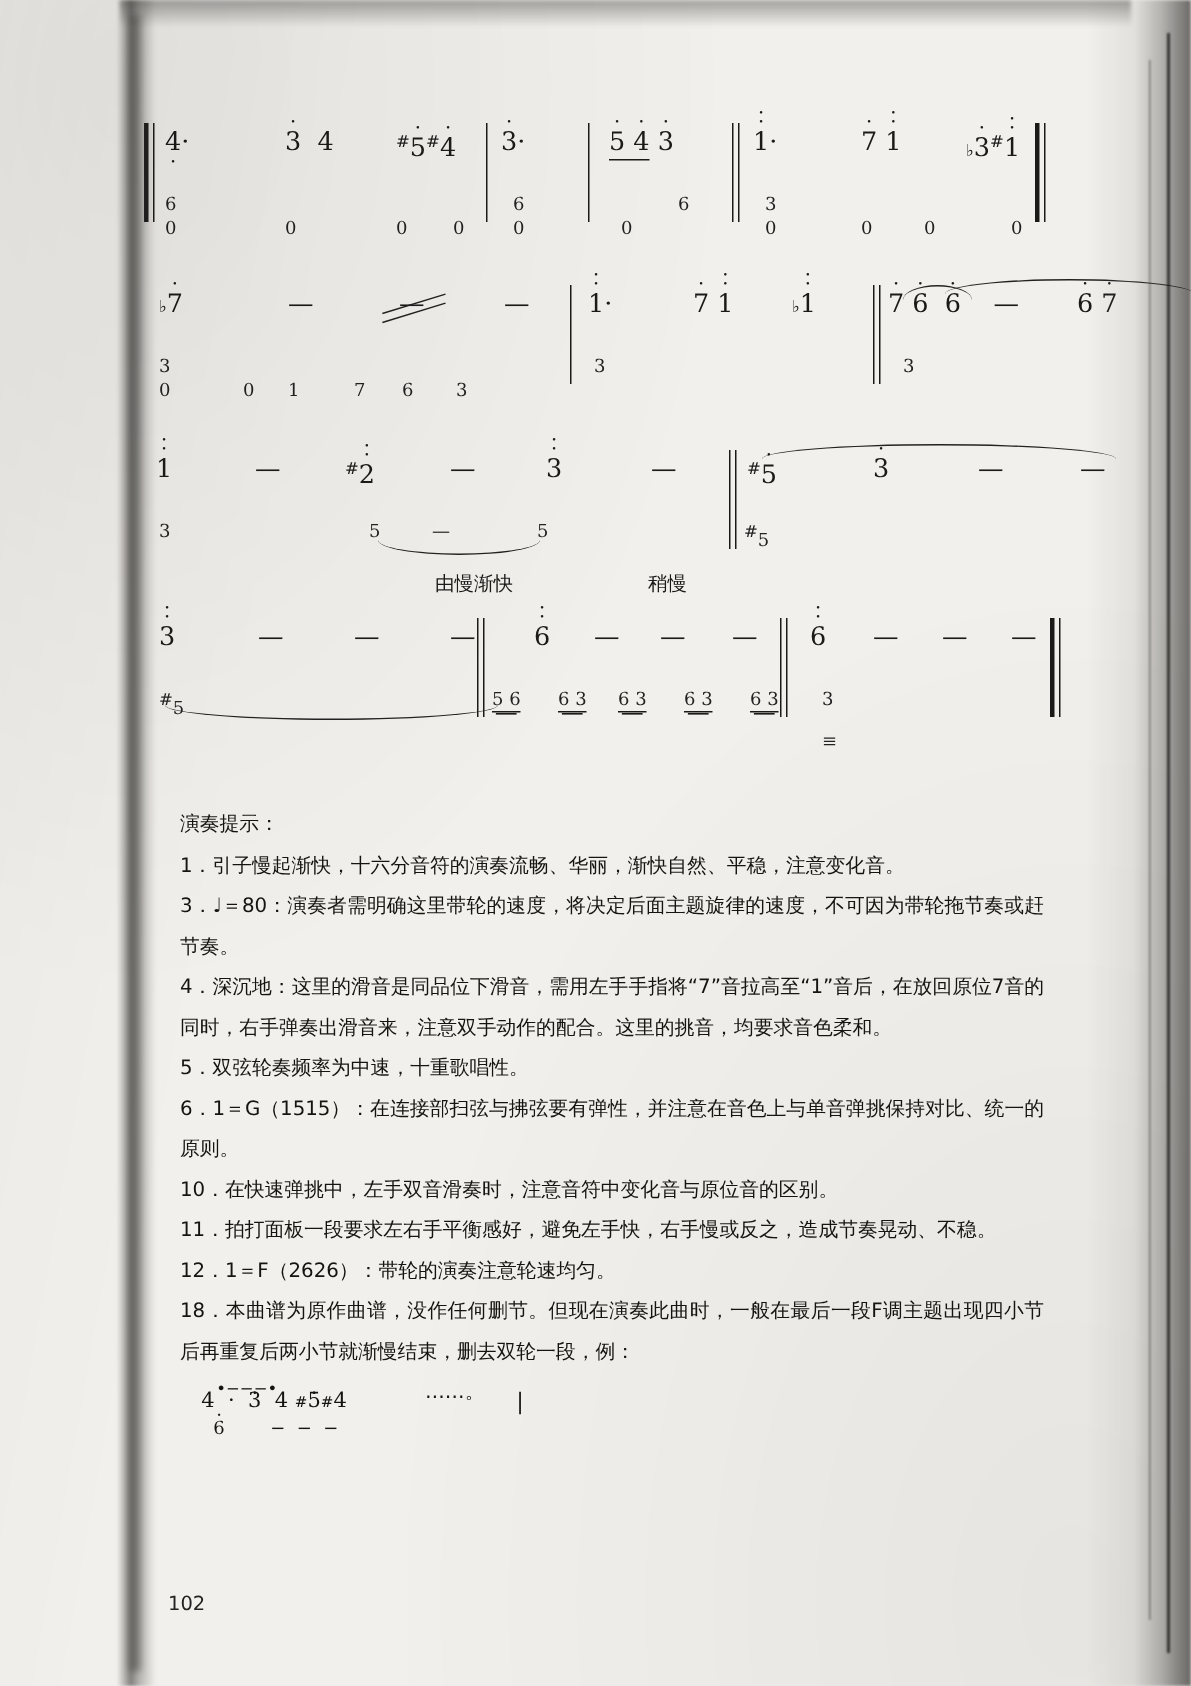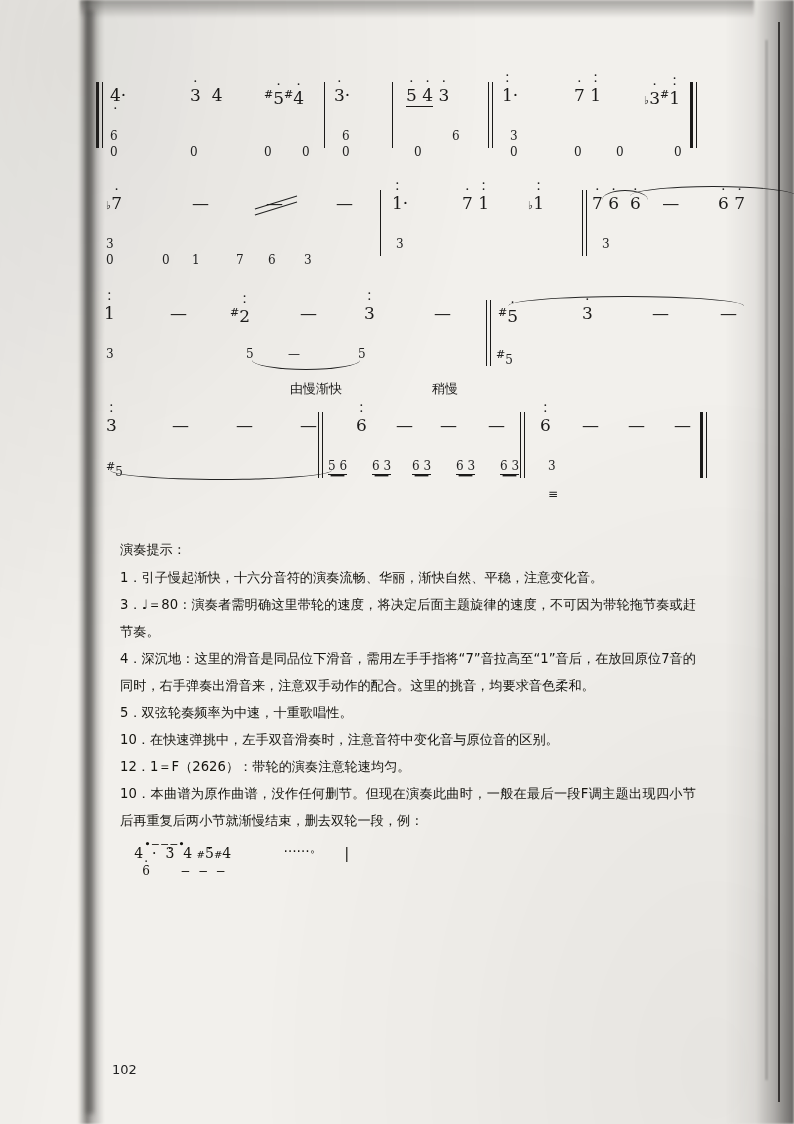--- a/index.html
+++ b/index.html
@@ -399,23 +399,25 @@
       </div>
     </div>
 
     <div class="notes">
       <p class="hd">演奏提示：</p>
 
       <p>1．引子慢起渐快，十六分音符的演奏流畅、华丽，渐快自然、平稳，注意变化音。</p>
       <p>3．♩＝80：演奏者需明确这里带轮的速度，将决定后面主题旋律的速度，不可因为带轮拖节奏或赶节奏。</p>
       <p>4．深沉地：这里的滑音是同品位下滑音，需用左手手指将“7”音拉高至“1”音后，在放回原位7音的同时，右手弹奏出滑音来，注意双手动作的配合。这里的挑音，均要求音色柔和。</p>
       <p>5．双弦轮奏频率为中速，十重歌唱性。</p>
+      <p>6．1＝G（1515）：在连接部扫弦与拂弦要有弹性，并注意在音色上与单音弹挑保持对比、统一的原则。</p>
       <p>10．在快速弹挑中，左手双音滑奏时，注意音符中变化音与原位音的区别。</p>
+      <p>11．拍打面板一段要求左右手平衡感好，避免左手快，右手慢或反之，造成节奏晃动、不稳。</p>
       <p>12．1＝F（2626）：带轮的演奏注意轮速均匀。</p>
-      <p>10．本曲谱为原作曲谱，没作任何删节。但现在演奏此曲时，一般在最后一段F调主题出现四小节后再重复后两小节就渐慢结束，删去双轮一段，例：</p>
+      <p>18．本曲谱为原作曲谱，没作任何删节。但现在演奏此曲时，一般在最后一段F调主题出现四小节后再重复后两小节就渐慢结束，删去双轮一段，例：</p>
 
       <p class="ind">
         <span class="ex">
           <span style="display:inline-block;width:10px;"></span>
           <span style="position:relative;display:inline-block;">
             <span style="position:absolute;left:10px;top:-9px;font-size:11px;">•−−−•</span>
             <span style="font-size:14px;">4&nbsp;&nbsp;·&nbsp;&nbsp;<span class="dotup">3</span>&nbsp;&nbsp;4&nbsp;<span style="font-size:10px;">#</span><span class="dotup">5</span><span style="font-size:10px;">#</span>4</span>
             <span style="position:absolute;left:210px;top:0;font-size:15px;">|</span>
             <span style="position:absolute;left:8px;top:18px;font-size:12px;">6<span style="position:absolute;left:2px;top:-9px;font-size:12px;">·</span></span>
             <span style="position:absolute;left:46px;top:18px;font-size:12px;">−&nbsp;&nbsp;−&nbsp;&nbsp;−</span>

